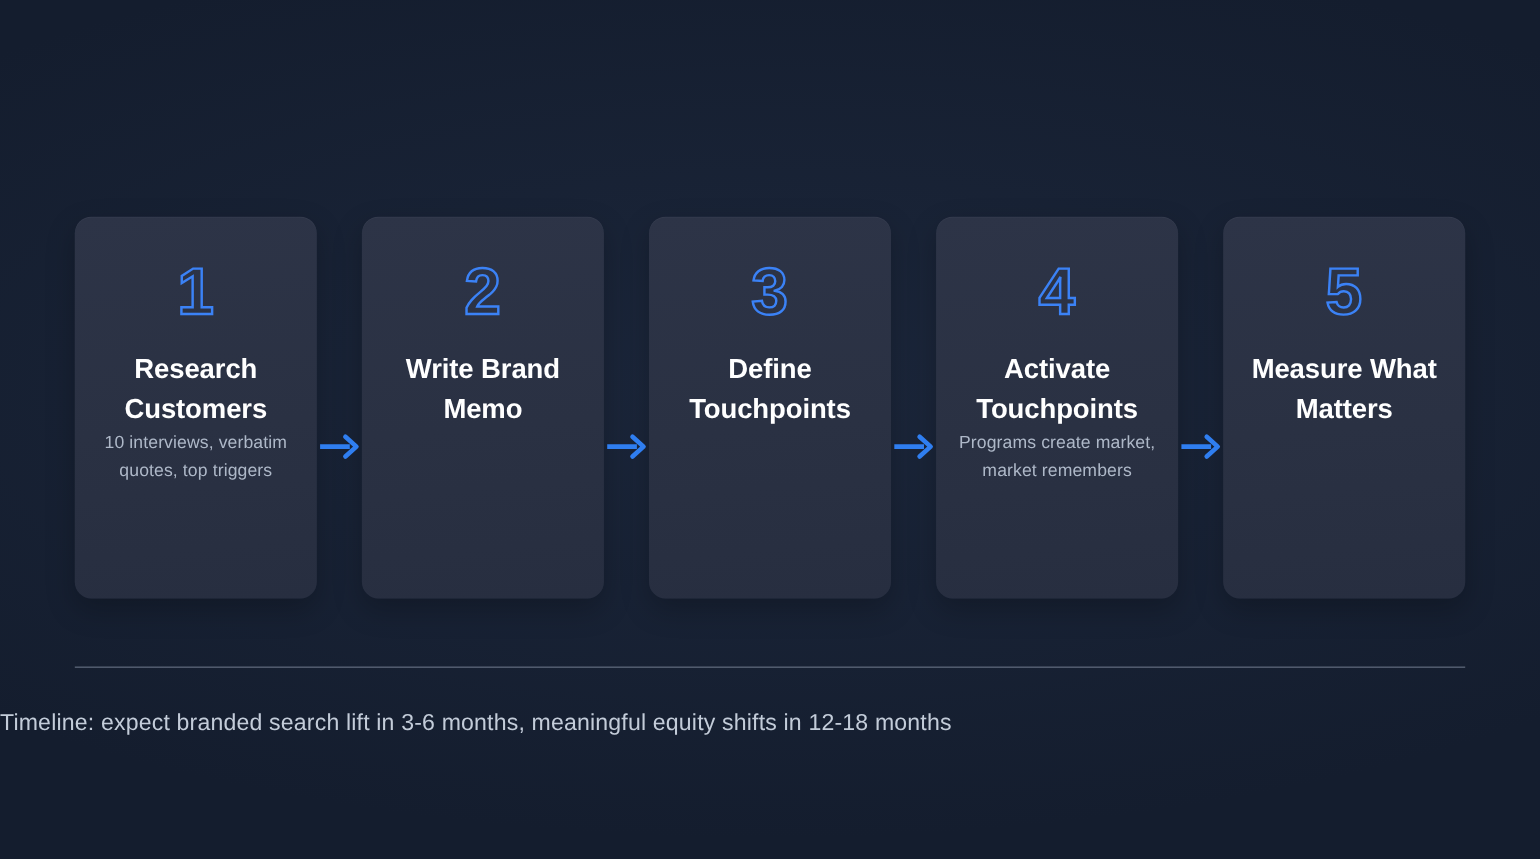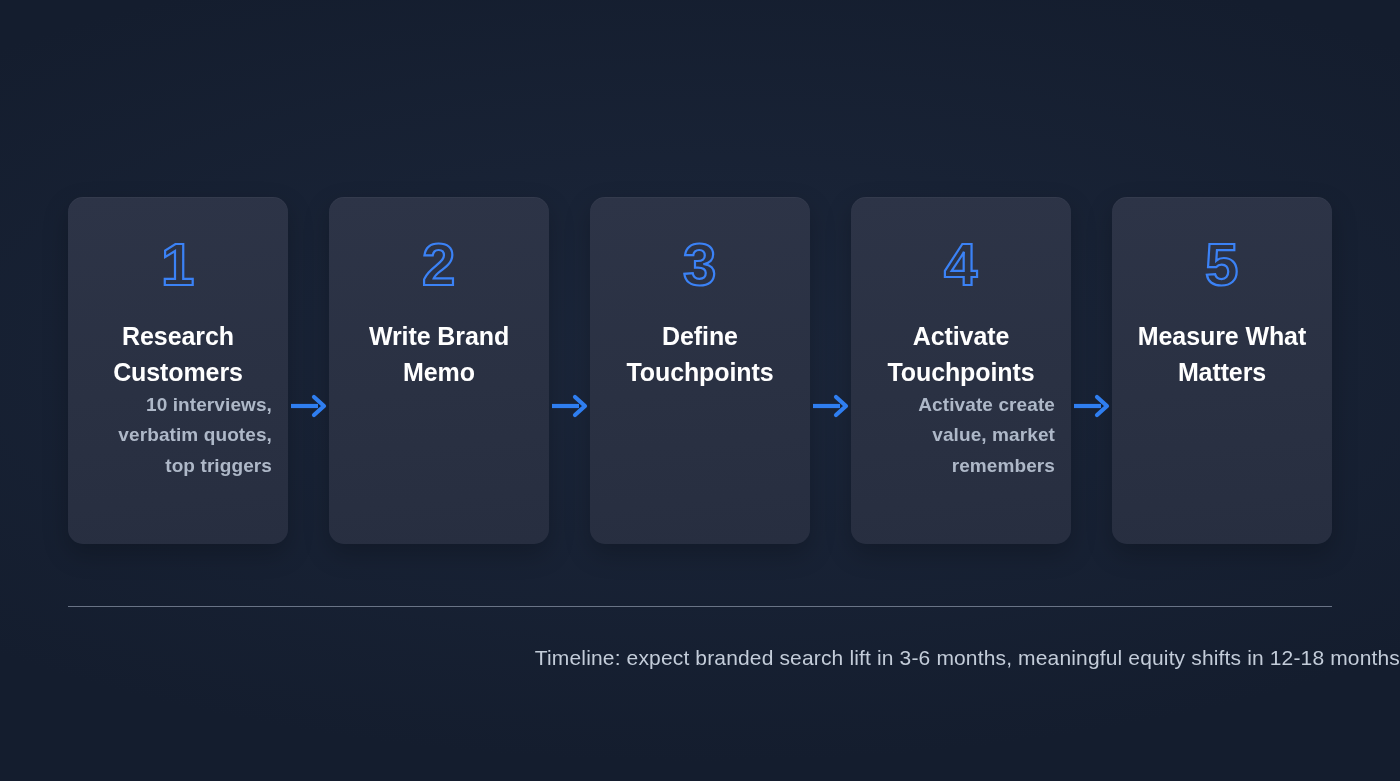--- a/index.html
+++ b/index.html
@@ -72,27 +72,26 @@
   .step-title {
     font-size: 25px;
     font-weight: 700;
     line-height: 1.42;
     color: #ffffff;
     letter-spacing: -0.1px;
     max-width: 190px;
   }
 
   .step-desc {
-    font-size: 19px;
-    font-weight: 700;
+    font-size: 16px;
+    font-weight: 400;
     line-height: 1.6;
     color: #aeb8c8;
     letter-spacing: 0.1px;
     max-width: 196px;
-    text-align: right;
   }
 
   
   .arrow {
     flex: 0 0 41px;
     display: flex;
     align-items: center;
     justify-content: center;
     align-self: center;
     height: 41px;
@@ -111,21 +110,21 @@
     height: 1px;
     background: #97a2b4;
     opacity: 0.65;
   }
 
   .footer-note {
     position: absolute;
     left: 0;
     top: 646px;
     width: 1400px;
-    text-align: right;
+    text-align: left;
     font-size: 21px;
     font-weight: 400;
     letter-spacing: 0.15px;
     color: #c3ccd9;
   }
 </style>
 </head>
 <body>
 
 <div class="stage">
@@ -167,21 +166,21 @@
     <div class="arrow">
       <svg width="41" height="26" viewBox="0 0 41 26" aria-hidden="true">
         <path d="M3 13 H30" stroke="#2f7ef0" stroke-width="4.2" stroke-linecap="butt" fill="none"></path>
         <path d="M26 4 L36 13 L26 22" stroke="#2f7ef0" stroke-width="4.2" stroke-linecap="round" stroke-linejoin="round" fill="none"></path>
       </svg>
     </div>
 
     <div class="card">
       <div class="step-num">4</div>
       <div class="step-title">Activate Touchpoints</div>
-      <div class="step-desc">Activate create value, market remembers</div>
+      <div class="step-desc">Programs create market, market remembers</div>
     </div>
 
     <div class="arrow">
       <svg width="41" height="26" viewBox="0 0 41 26" aria-hidden="true">
         <path d="M3 13 H30" stroke="#2f7ef0" stroke-width="4.2" stroke-linecap="butt" fill="none"></path>
         <path d="M26 4 L36 13 L26 22" stroke="#2f7ef0" stroke-width="4.2" stroke-linecap="round" stroke-linejoin="round" fill="none"></path>
       </svg>
     </div>
 
     <div class="card">

